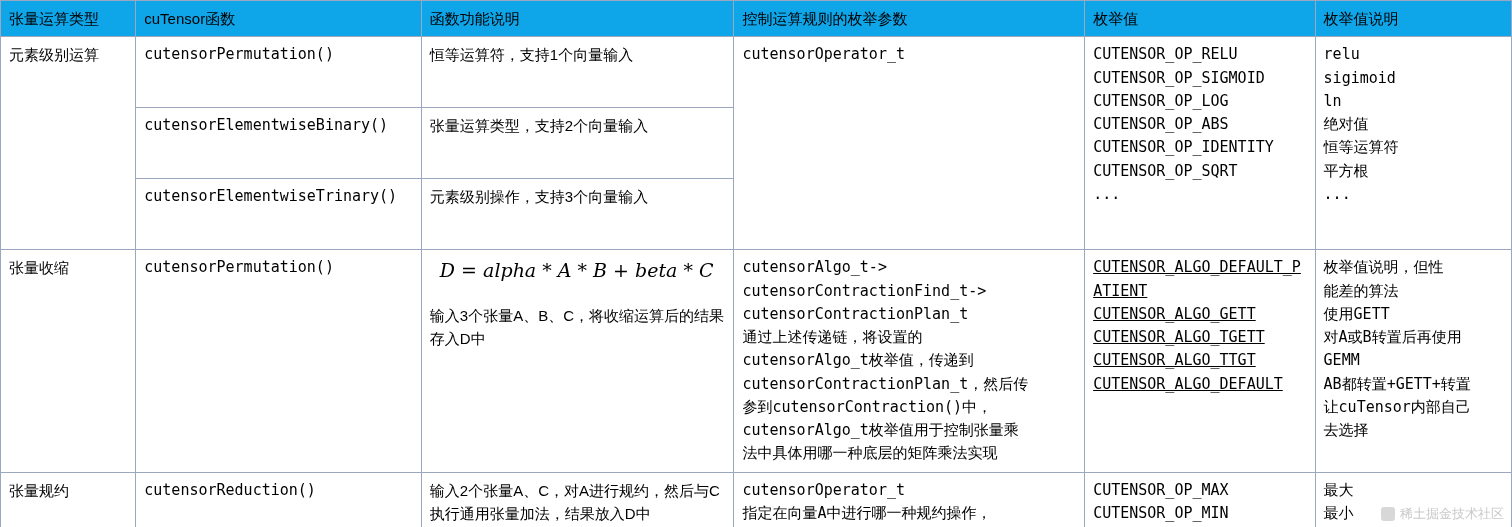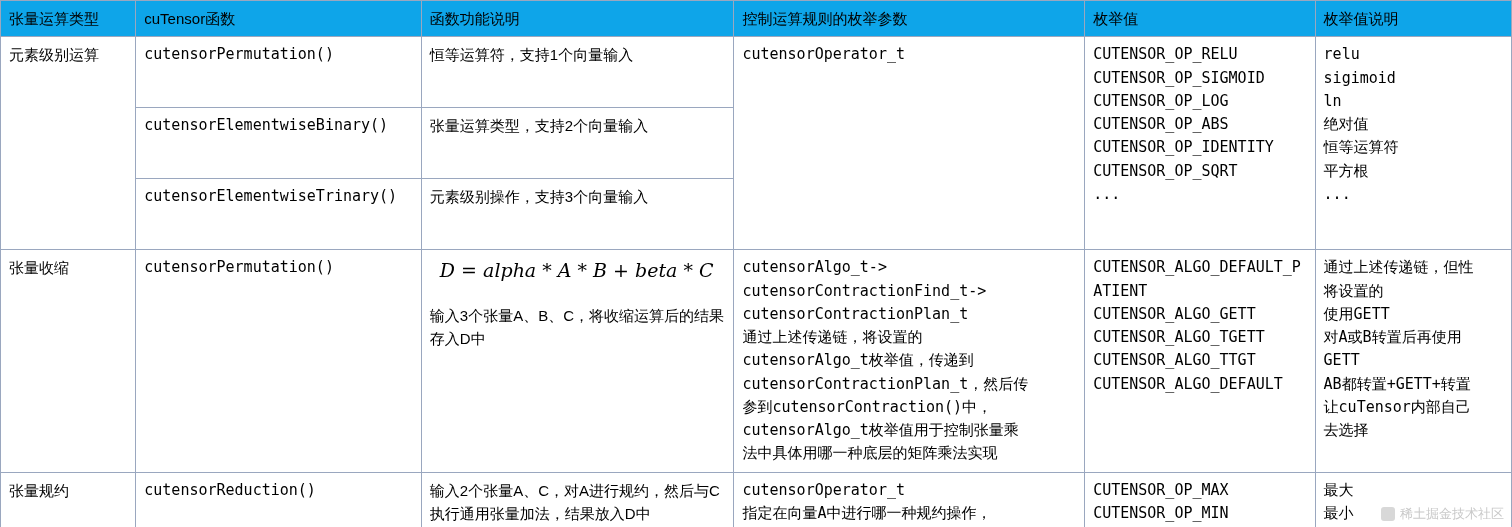--- a/index.html
+++ b/index.html
@@ -64,21 +64,21 @@
   .cell-mid { vertical-align: middle; }
   .formula {
     font-family: "DejaVu Serif", serif;
     font-style: italic;
     font-size: 19px;
     margin: 0 0 18px 10px;
     display: block;
   }
   .row-elem td { height: 58px; }
   .enum-list div, .desc-list div { white-space: nowrap; }
-  .pad-top-lg { padding-top: 42px; }
+  .pad-top-lg { padding-top: 42px; text-decoration: underline; }
   .pad-top-md { padding-top: 30px; }
   .bold { font-weight: bold; }
   .watermark {
     position: absolute;
     right: 8px;
     bottom: 4px;
     color: #c9c9c9;
     font-size: 13px;
     font-family: "Liberation Sans", sans-serif;
     display: flex;
@@ -173,25 +173,25 @@
       </td>
       <td class="enum-list mono pad-top-lg">
         <div>CUTENSOR_ALGO_DEFAULT_P</div>
         <div>ATIENT</div>
         <div>CUTENSOR_ALGO_GETT</div>
         <div>CUTENSOR_ALGO_TGETT</div>
         <div>CUTENSOR_ALGO_TTGT</div>
         <div>CUTENSOR_ALGO_DEFAULT</div>
       </td>
       <td class="desc-list mixed">
-        <div>通过上述传递链，但性</div>
-        <div>将设置的</div>
+        <div>枚举值说明，但性</div>
+        <div>能差的算法</div>
         <div>使用GETT</div>
         <div>对A或B转置后再使用</div>
-        <div>GETT</div>
+        <div>GEMM</div>
         <div>AB都转置+GETT+转置</div>
         <div>让cuTensor内部自己</div>
         <div>去选择</div>
       </td>
     </tr>
 
     <tr>
       <td class="cell-mid cn">张量规约</td>
       <td class="cell-mid mono">cutensorReduction()</td>
       <td class="cell-mid cn">输入2个张量A、C，对A进行规约，然后与C执行通用张量加法，结果放入D中</td>

